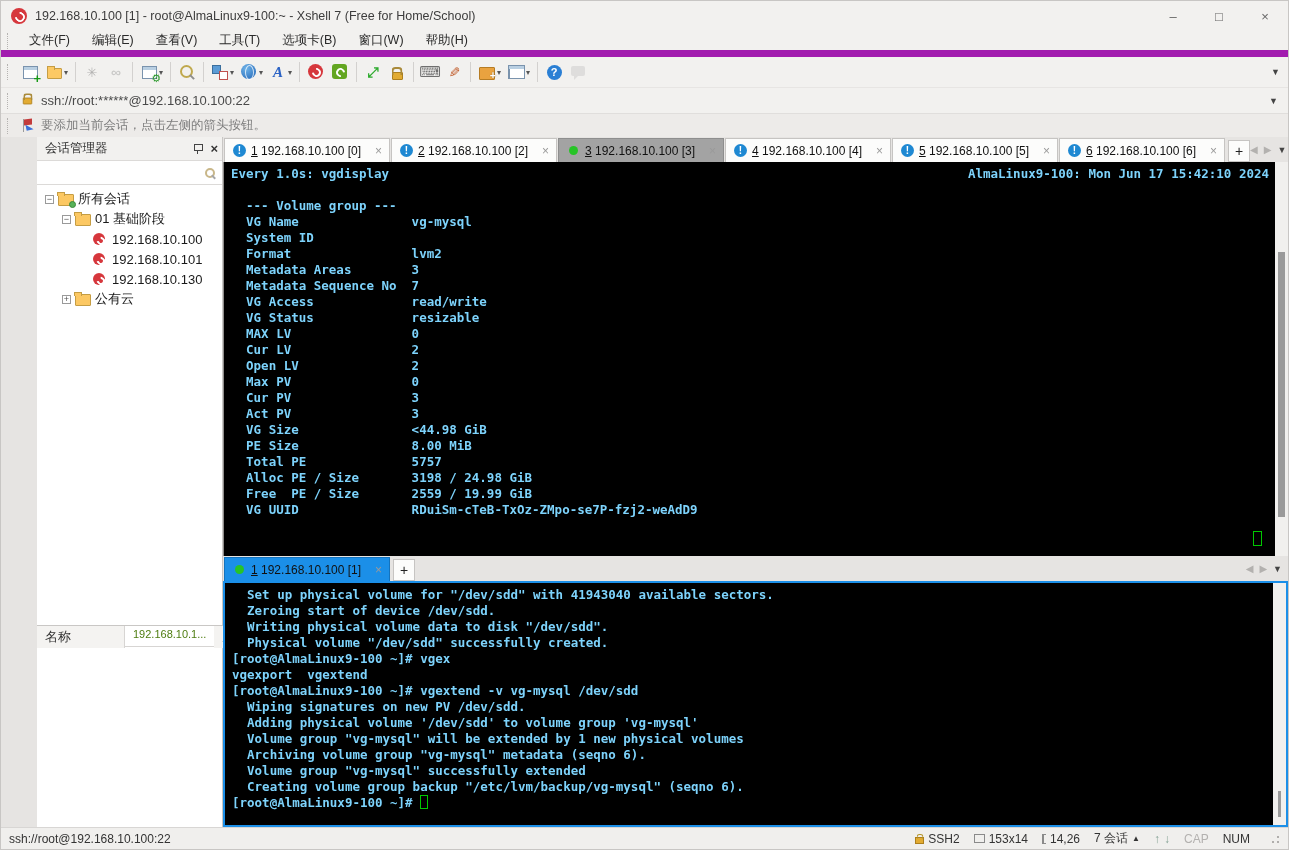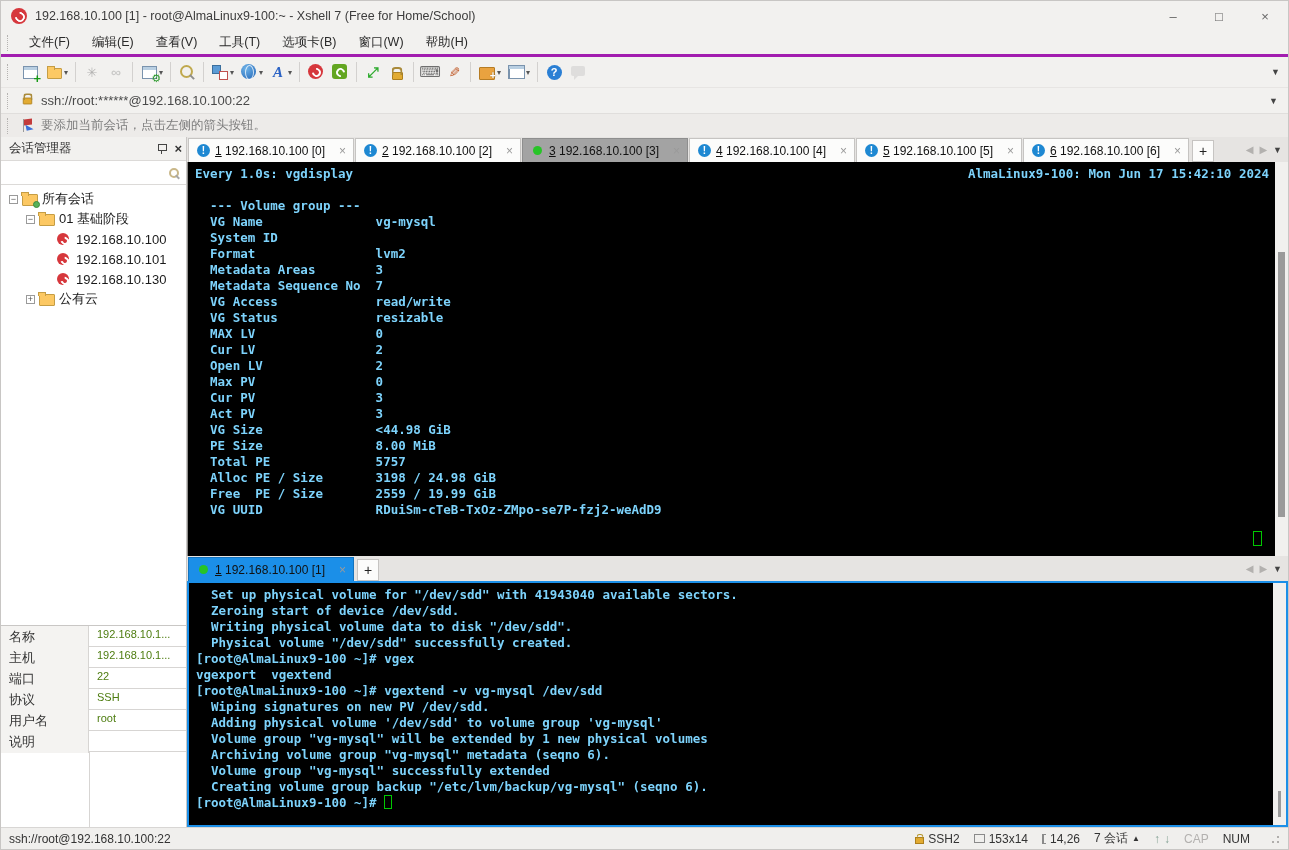--- a/index.html
+++ b/index.html
@@ -9,21 +9,21 @@
 
   
   .titlebar { height:30px; display:flex; align-items:center; background:#f2f1ef; padding-left:10px; flex:none; }
   .app-ico { width:16px; height:16px; border-radius:50%; background:#d6373c; position:relative; margin-right:8px; flex:none; }
   .app-ico::before { content:''; position:absolute; left:4px; top:4px; width:6px; height:6px; border:2px solid #fff; border-radius:50%; border-left-color:transparent; transform:rotate(40deg); }
   .title-text { color:#3c3c3c; font-size:12.5px; }
   .win-btns { margin-left:auto; display:flex; height:100%; }
   .win-btn { width:46px; height:100%; display:flex; align-items:center; justify-content:center; color:#666; font-size:13px; }
 
   
-  .menubar { height:26px; display:flex; align-items:center; background:#f2f1ef; padding-left:6px; flex:none; border-bottom:3px solid #a21caf; }
+  .menubar { height:26px; display:flex; align-items:center; background:#f2f1ef; padding-left:6px; flex:none; border-bottom:7px solid #a21caf; }
   .grip { width:5px; height:16px; border-left:1px dotted #b5b3b1; margin-right:6px; flex:none; }
   .menu-item { padding:3px 11px; color:#2a2a2a; }
 
   
   .toolbar { height:30px; display:flex; align-items:center; background:#f2f1ef; padding:0 6px; flex:none; }
   .tb-sep { width:1px; height:20px; background:#d3d1cf; margin:0 4px; flex:none; }
   .tb-btn { height:24px; display:flex; align-items:center; padding:0 2px; margin:0 1px; flex:none; }
   .tb-btn.disabled { opacity:.45; filter:grayscale(1); }
   .tb-caret { font-size:8px; color:#555; margin-left:1px; }
   .tb-ico { width:18px; height:18px; display:inline-flex; align-items:center; justify-content:center; position:relative; font-size:14px; }
@@ -66,21 +66,21 @@
   .bar-caret { margin-left:auto; font-size:9px; color:#444; padding-right:4px; }
 
   
   .noticebar { height:24px; display:flex; align-items:center; background:#edebe9; padding:0 6px; flex:none; border-top:1px solid #e0dedc; }
   .flag-icon { width:13px; height:15px; position:relative; margin:0 7px 0 3px; background:linear-gradient(#9a9a9a,#9a9a9a) 2px 1px/1px 13px no-repeat; }
   .flag-icon::before { content:''; position:absolute; left:3px; top:1px; width:8px; height:6px; background:#c33b3b; transform:skewY(-8deg); }
   .flag-icon::after { content:''; position:absolute; left:5px; top:6px; border-left:7px solid #3a6fd8; border-top:6px solid transparent; transform:rotate(-12deg); }
   .notice-text { color:#7d7d7d; }
 
   
-  .main { flex:1; display:flex; min-height:0; background:#e6e4e2; }
+  .main { flex:1; display:flex; min-height:0; background:#e6e4e2;padding-left:36px; }
 
   
   .sidebar { width:186px; flex:none; display:flex; flex-direction:column; background:#fff; border-right:1px solid #c9c7c5; }
   .sb-header { height:24px; background:#f2f1ef; display:flex; align-items:center; padding:0 4px 0 8px; border-bottom:1px solid #dcdad8; flex:none; }
   .sb-title { color:#333; }
   .sb-tools { margin-left:auto; display:flex; align-items:center; gap:8px; }
   .pin-icon { width:9px; height:12px; position:relative; }
   .pin-icon::before { content:''; position:absolute; left:1px; top:1px; width:7px; height:5px; border:1px solid #444; }
   .pin-icon::after { content:''; position:absolute; left:4px; top:7px; width:1px; height:4px; background:#444; }
   .sb-close { color:#333; font-weight:bold; font-size:13px; line-height:10px; }
@@ -95,21 +95,21 @@
   .expander-spacer { width:9px; flex:none; }
   .tree-ico { width:16px; height:14px; position:relative; flex:none; }
   .tree-ico.folder::before, .tree-ico.all-sessions-folder::before { content:''; position:absolute; left:0; top:2px; width:14px; height:10px; background:#fcc863; border:1px solid #c59d44; border-radius:1px; }
   .tree-ico.folder::after, .tree-ico.all-sessions-folder::after { content:''; position:absolute; left:-1px; top:0; width:6px; height:3px; background:#fcc863; border:1px solid #c59d44; border-bottom:none; }
   .tree-ico.all-sessions-folder { --b:1; }
   .tree-ico.all-sessions-folder .badge { position:absolute; right:-2px; bottom:-2px; width:7px; height:7px; border-radius:50%; background:#58b158; border:1px solid #3c8a3c; z-index:2; }
   .tree-ico.session::before { content:''; position:absolute; left:1px; top:1px; width:12px; height:12px; border-radius:50%; background:#d6373c; }
   .tree-ico.session::after { content:''; position:absolute; left:5px; top:5px; width:4px; height:4px; border:2px solid #fff; border-radius:50%; border-left-color:transparent; transform:rotate(40deg); }
   .tree-label { font-size:13px; color:#1a1a1a; }
 
-  .sb-props { flex:none; height:202px; border-top:1px solid #c9c7c5; display:flex; flex-direction:column; background:#fff; }
+  .sb-props { flex:none; height:202px; border-top:1px solid #c9c7c5; display:flex; background:#fff; }
   .prop-row { height:21px; display:grid; grid-template-columns:88px 1fr; border-bottom:1px solid #d7d5d3; flex:none; }
   .prop-label { background:#f4f3f1; color:#333; padding:2px 8px; border-right:1px solid #d7d5d3; font-size:13px; }
   .prop-value { color:#4d7c0f; padding:2px 8px; font-size:11px; white-space:nowrap; overflow:hidden; }
   .prop-filler { flex:1; background:linear-gradient(#d7d5d3,#d7d5d3) 88px 0/1px 100% no-repeat; }
 
   
   .rightcol { flex:1; display:flex; flex-direction:column; min-width:0; }
   .tabbar { height:25px; display:flex; align-items:flex-end; background:#e6e4e2; flex:none; padding-left:1px; }
   .tab { width:166px; height:24px; display:flex; align-items:center; background:#fcfcfb; border:1px solid #c6c4c2; border-bottom:none; margin-right:1px; padding:0 4px 0 8px; flex:none; }
   .tab.active { background:#a3a3a3; border-color:#8e8e8e; }

